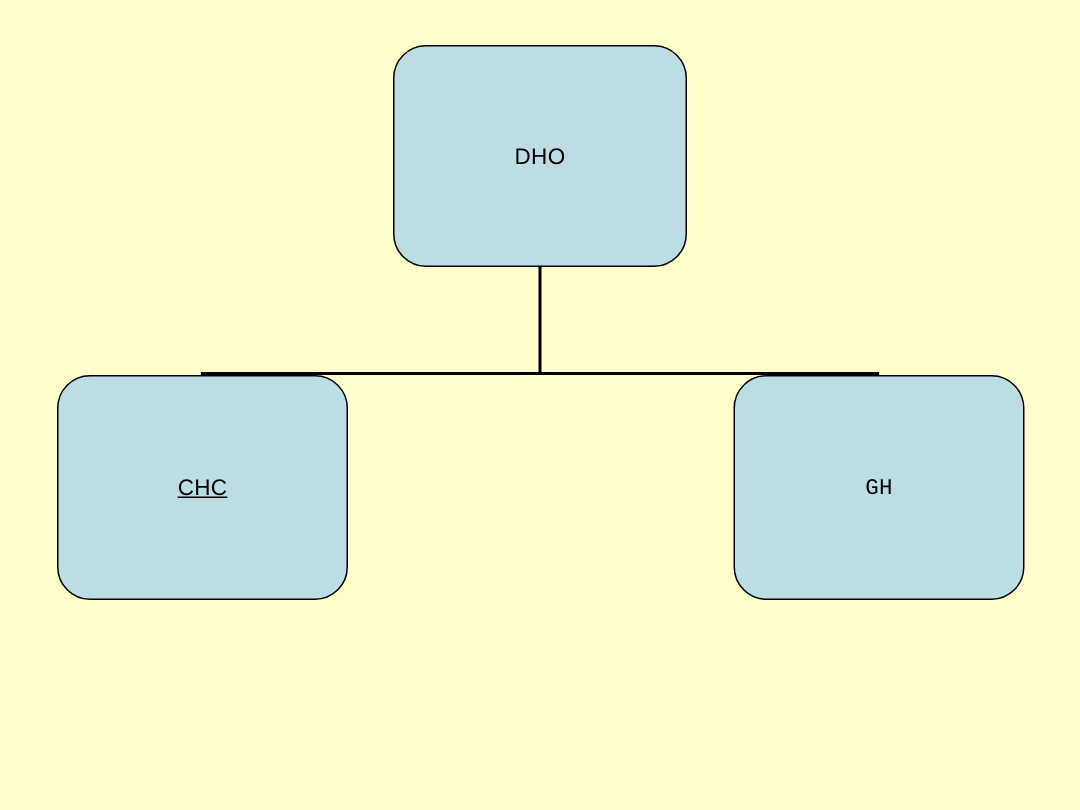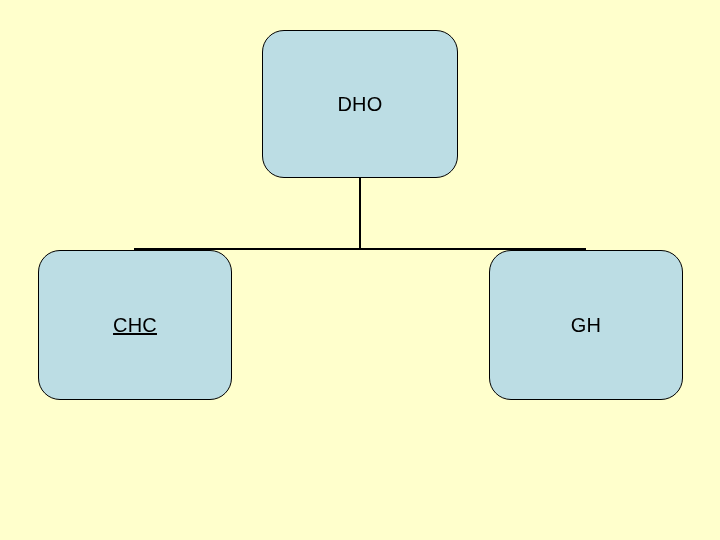--- a/index.html
+++ b/index.html
@@ -22,21 +22,21 @@
     position: absolute;
     background: #bcdde4;
     border: 1px solid #000000;
     border-radius: 22px;
     box-sizing: border-box;
     display: flex;
     align-items: center;
     justify-content: center;
   }
   .node-label {
-    font-size: 20px;
+    font-size: 15px;
     color: #000000;
     line-height: 1;
     letter-spacing: 0.2px;
   }
   .node-root {
     left: 262px;
     top: 30px;
     width: 196px;
     height: 148px;
   }
@@ -51,20 +51,21 @@
     left: 263px;
     top: 250px;
     width: 194px;
     height: 150px;
   }
   .node-gh {
     left: 489px;
     top: 250px;
     width: 194px;
     height: 150px;
+    font-family: Liberation Mono, monospace;
   }
   .connector {
     position: absolute;
     background: #000000;
   }
   
   .conn-stem {
     left: 359px;
     top: 178px;
     width: 2px;

